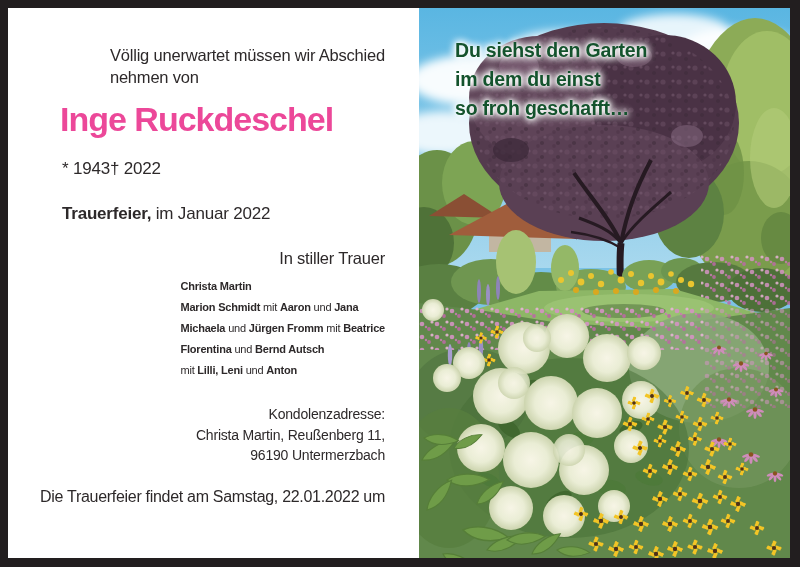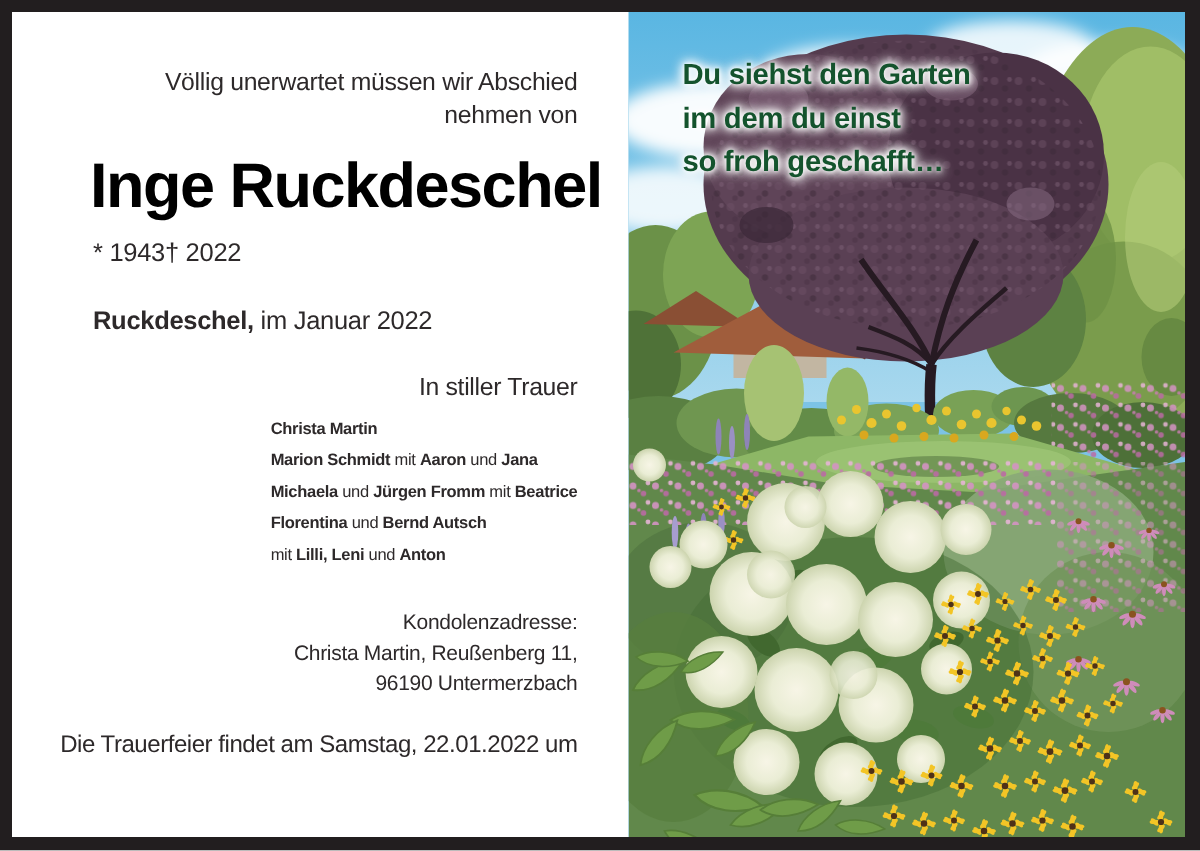--- a/index.html
+++ b/index.html
@@ -3,22 +3,22 @@
 <meta charset="utf-8">
 <style>
   html,body{margin:0;padding:0;background:#e8e8e8;}
   *{box-sizing:border-box;}
   .card{
     position:relative;width:800px;height:567px;background:#fff;
     border-style:solid;border-color:#221e1f;border-width:8px 10px 9px 8px;
     font-family:"Liberation Sans", sans-serif;color:#2d292a;overflow:hidden;
   }
   .notice-panel{position:absolute;left:0;top:0;width:411px;height:550px;background:#fff;}
-  .intro{position:absolute;top:36px;right:34px;text-align:right;font-size:16.5px;line-height:22px;letter-spacing:-0.2px;white-space:nowrap;}
-  .deceased-name{position:absolute;top:92px;left:52px;font-size:42px;font-weight:700;letter-spacing:-1px;color:#000000;white-space:nowrap;}
+  .intro{position:absolute;top:36px;right:34px;font-size:16.5px;line-height:22px;letter-spacing:-0.2px;white-space:nowrap;}
+  .deceased-name{position:absolute;top:92px;left:52px;font-size:34px;font-weight:700;letter-spacing:-1px;color:#ec4899;white-space:nowrap;}
   .dates{position:absolute;top:151px;left:54px;right:56px;display:flex;font-size:17px;letter-spacing:-0.2px;}
   .place{position:absolute;top:196px;left:54px;font-size:17px;letter-spacing:-0.2px;white-space:nowrap;}
   .trauer-intro{position:absolute;top:241px;right:34px;font-size:16.5px;letter-spacing:-0.2px;}
   .mourners{position:absolute;top:268px;right:34px;font-size:11px;line-height:21px;letter-spacing:-0.2px;white-space:nowrap;}
   .condolence{position:absolute;top:396px;right:34px;text-align:right;font-size:14px;line-height:20.5px;letter-spacing:-0.2px;white-space:nowrap;}
   .service{position:absolute;top:478px;right:34px;text-align:right;font-size:16px;line-height:21px;letter-spacing:-0.3px;white-space:nowrap;}
   .b{font-weight:700;}
   .photo{position:absolute;left:411px;top:0;width:371px;height:550px;overflow:hidden;background:#7cc3e6;}
   .photo svg{display:block;}
   .verse{
@@ -38,21 +38,21 @@
       <div>nehmen von</div>
     </div>
 
     <div class="deceased-name">Inge Ruckdeschel</div>
 
     <div class="dates">
       <span>* 1943</span>
       <span>† 2022</span>
     </div>
 
-    <div class="place"><span class="b">Ruckdeschel,</span><span> im Januar 2022</span></div>
+    <div class="place"><span class="b">Trauerfeier,</span><span> im Januar 2022</span></div>
 
     <div class="trauer-intro">In stiller Trauer</div>
 
     <div class="mourners">
       <div><span class="b">Christa Martin</span></div>
       <div><span class="b">Marion Schmidt</span><span> mit </span><span class="b">Aaron</span><span> und </span><span class="b">Jana</span></div>
       <div><span class="b">Michaela</span><span> und </span><span class="b">Jürgen Fromm</span><span> mit </span><span class="b">Beatrice</span></div>
       <div><span class="b">Florentina</span><span> und </span><span class="b">Bernd Autsch</span></div>
       <div><span>mit </span><span class="b">Lilli, Leni</span><span> und </span><span class="b">Anton</span></div>
     </div>

